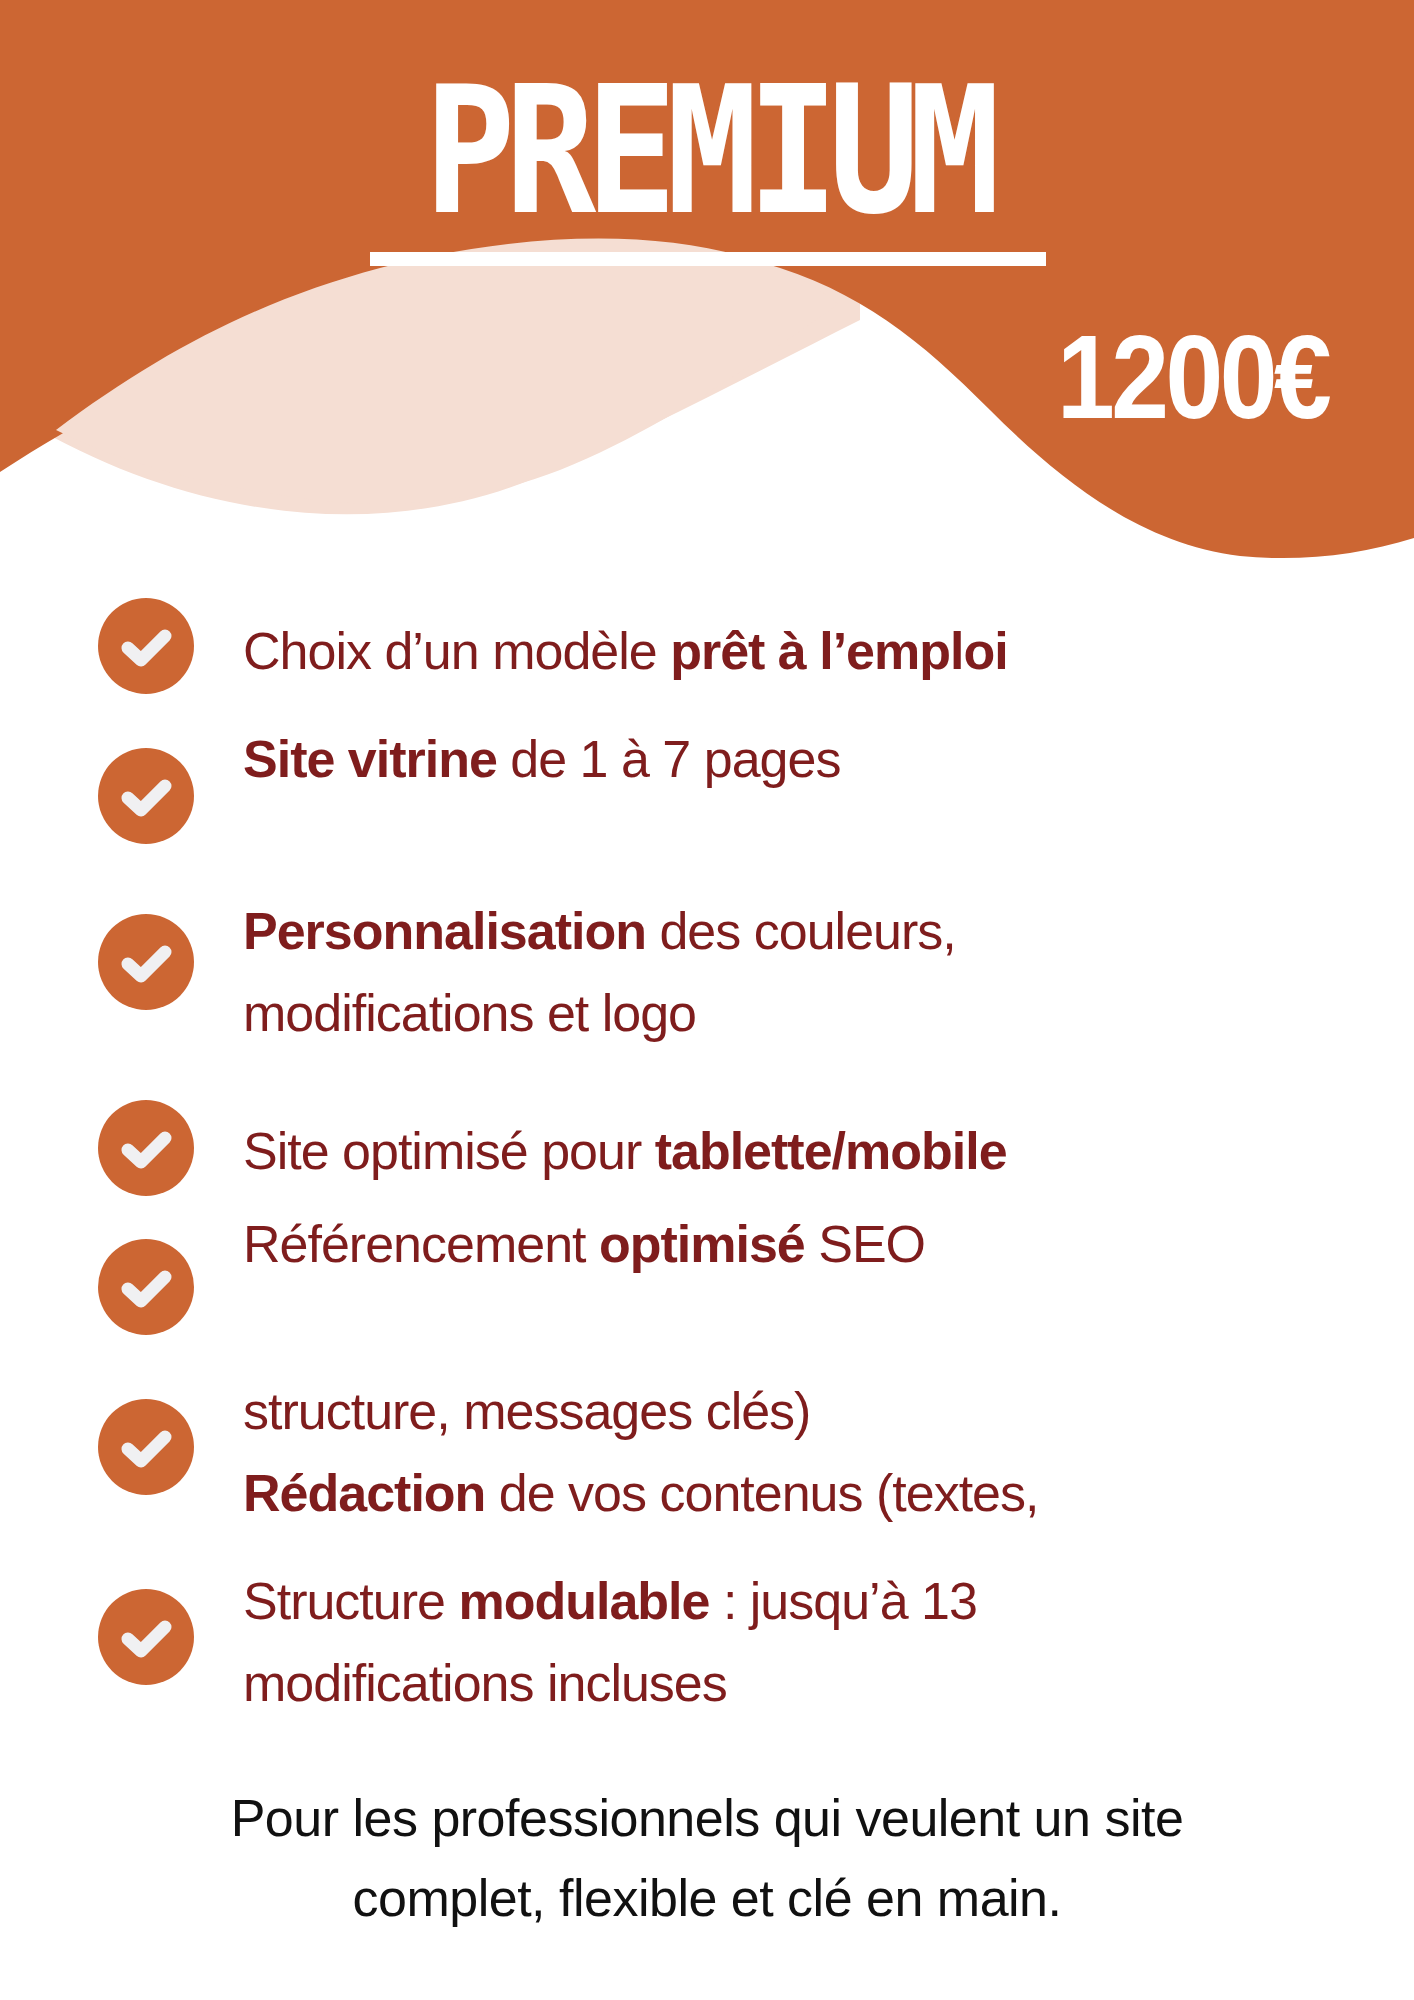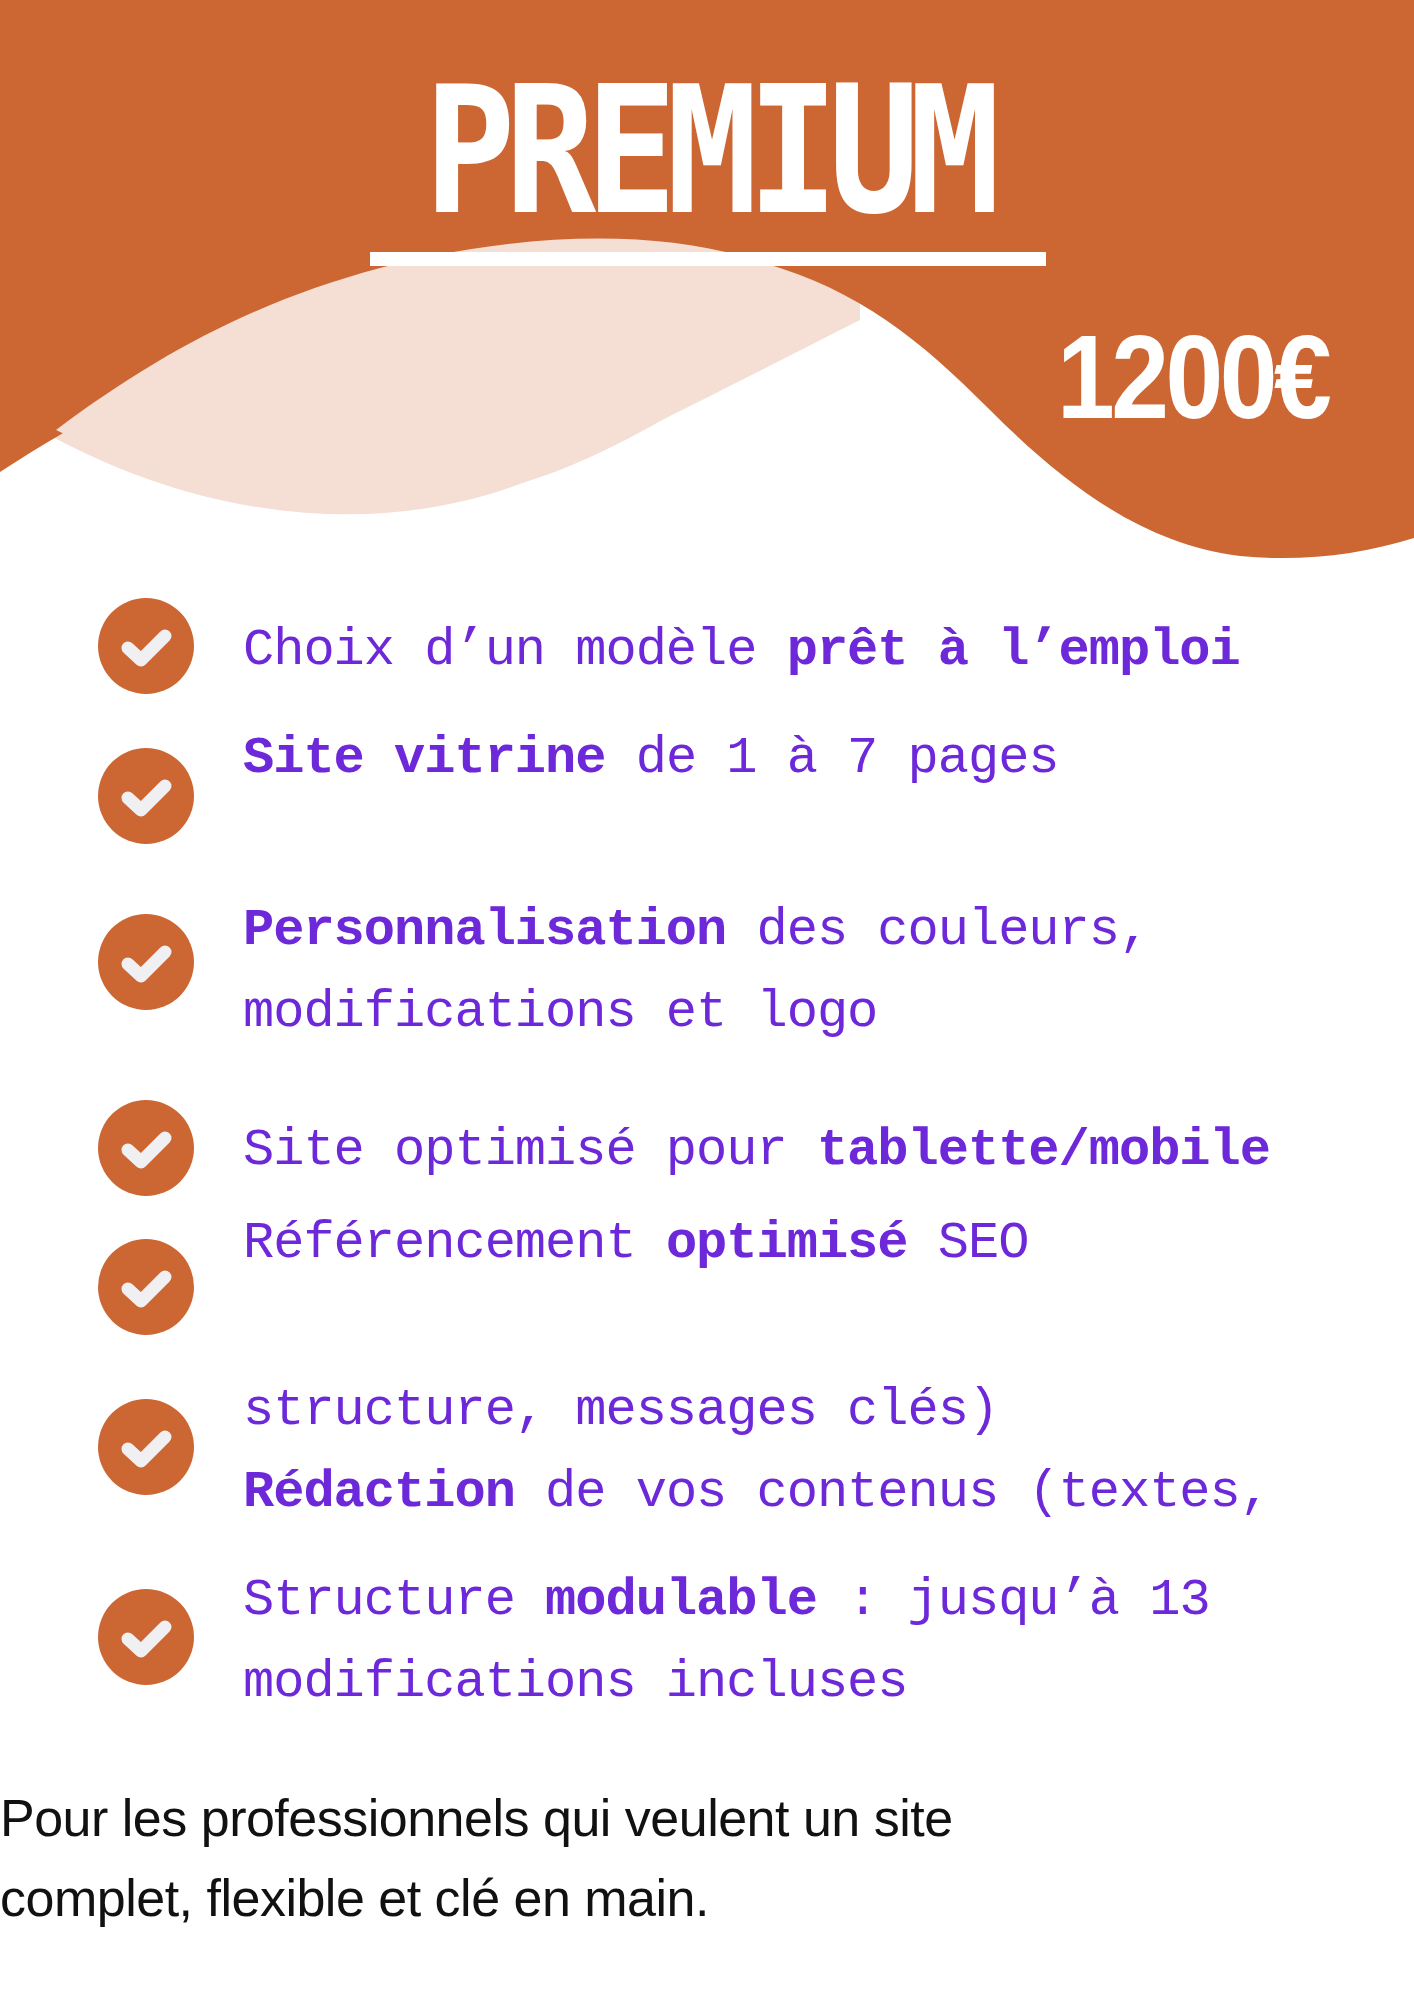--- a/index.html
+++ b/index.html
@@ -31,27 +31,28 @@
   .feature {
     position: absolute; left: 0; width: 1414px;
   }
   .check {
     position: absolute; left: 98px; width: 96px; height: 96px;
     border-radius: 50%; background: #CC6633;
   }
   .check svg { width: 96px; height: 96px; display: block; }
   .ftext {
     position: absolute; left: 243px; width: 1080px;
-    font-family: Liberation Mono, monospace;
-    font-size: 52px; line-height: 82px; color: #6d28d9;
+    font-family: Liberation Sans, sans-serif;
+    font-size: 52px; line-height: 82px; color: #7f1d1d;
     letter-spacing: -1px;
   }
   .ftext b { font-weight: bold; }
   .tagline {
     position: absolute; left: 0; width: 1414px; top: 1778px;
+    text-align: center;
     font-family: "Liberation Sans", sans-serif;
     font-size: 52px; line-height: 80px; color: #111111; letter-spacing: -0.5px;
   }
 </style>
 </head>
 <body>
 
 <svg class="bg-svg" viewBox="0 0 1414 600" xmlns="http://www.w3.org/2000/svg">
 
   <path d="M 40 430 C 200 520, 380 540, 530 480 C 650 430, 760 370, 860 320 L 860 200 L 40 200 Z" fill="#F5DED3"></path>

